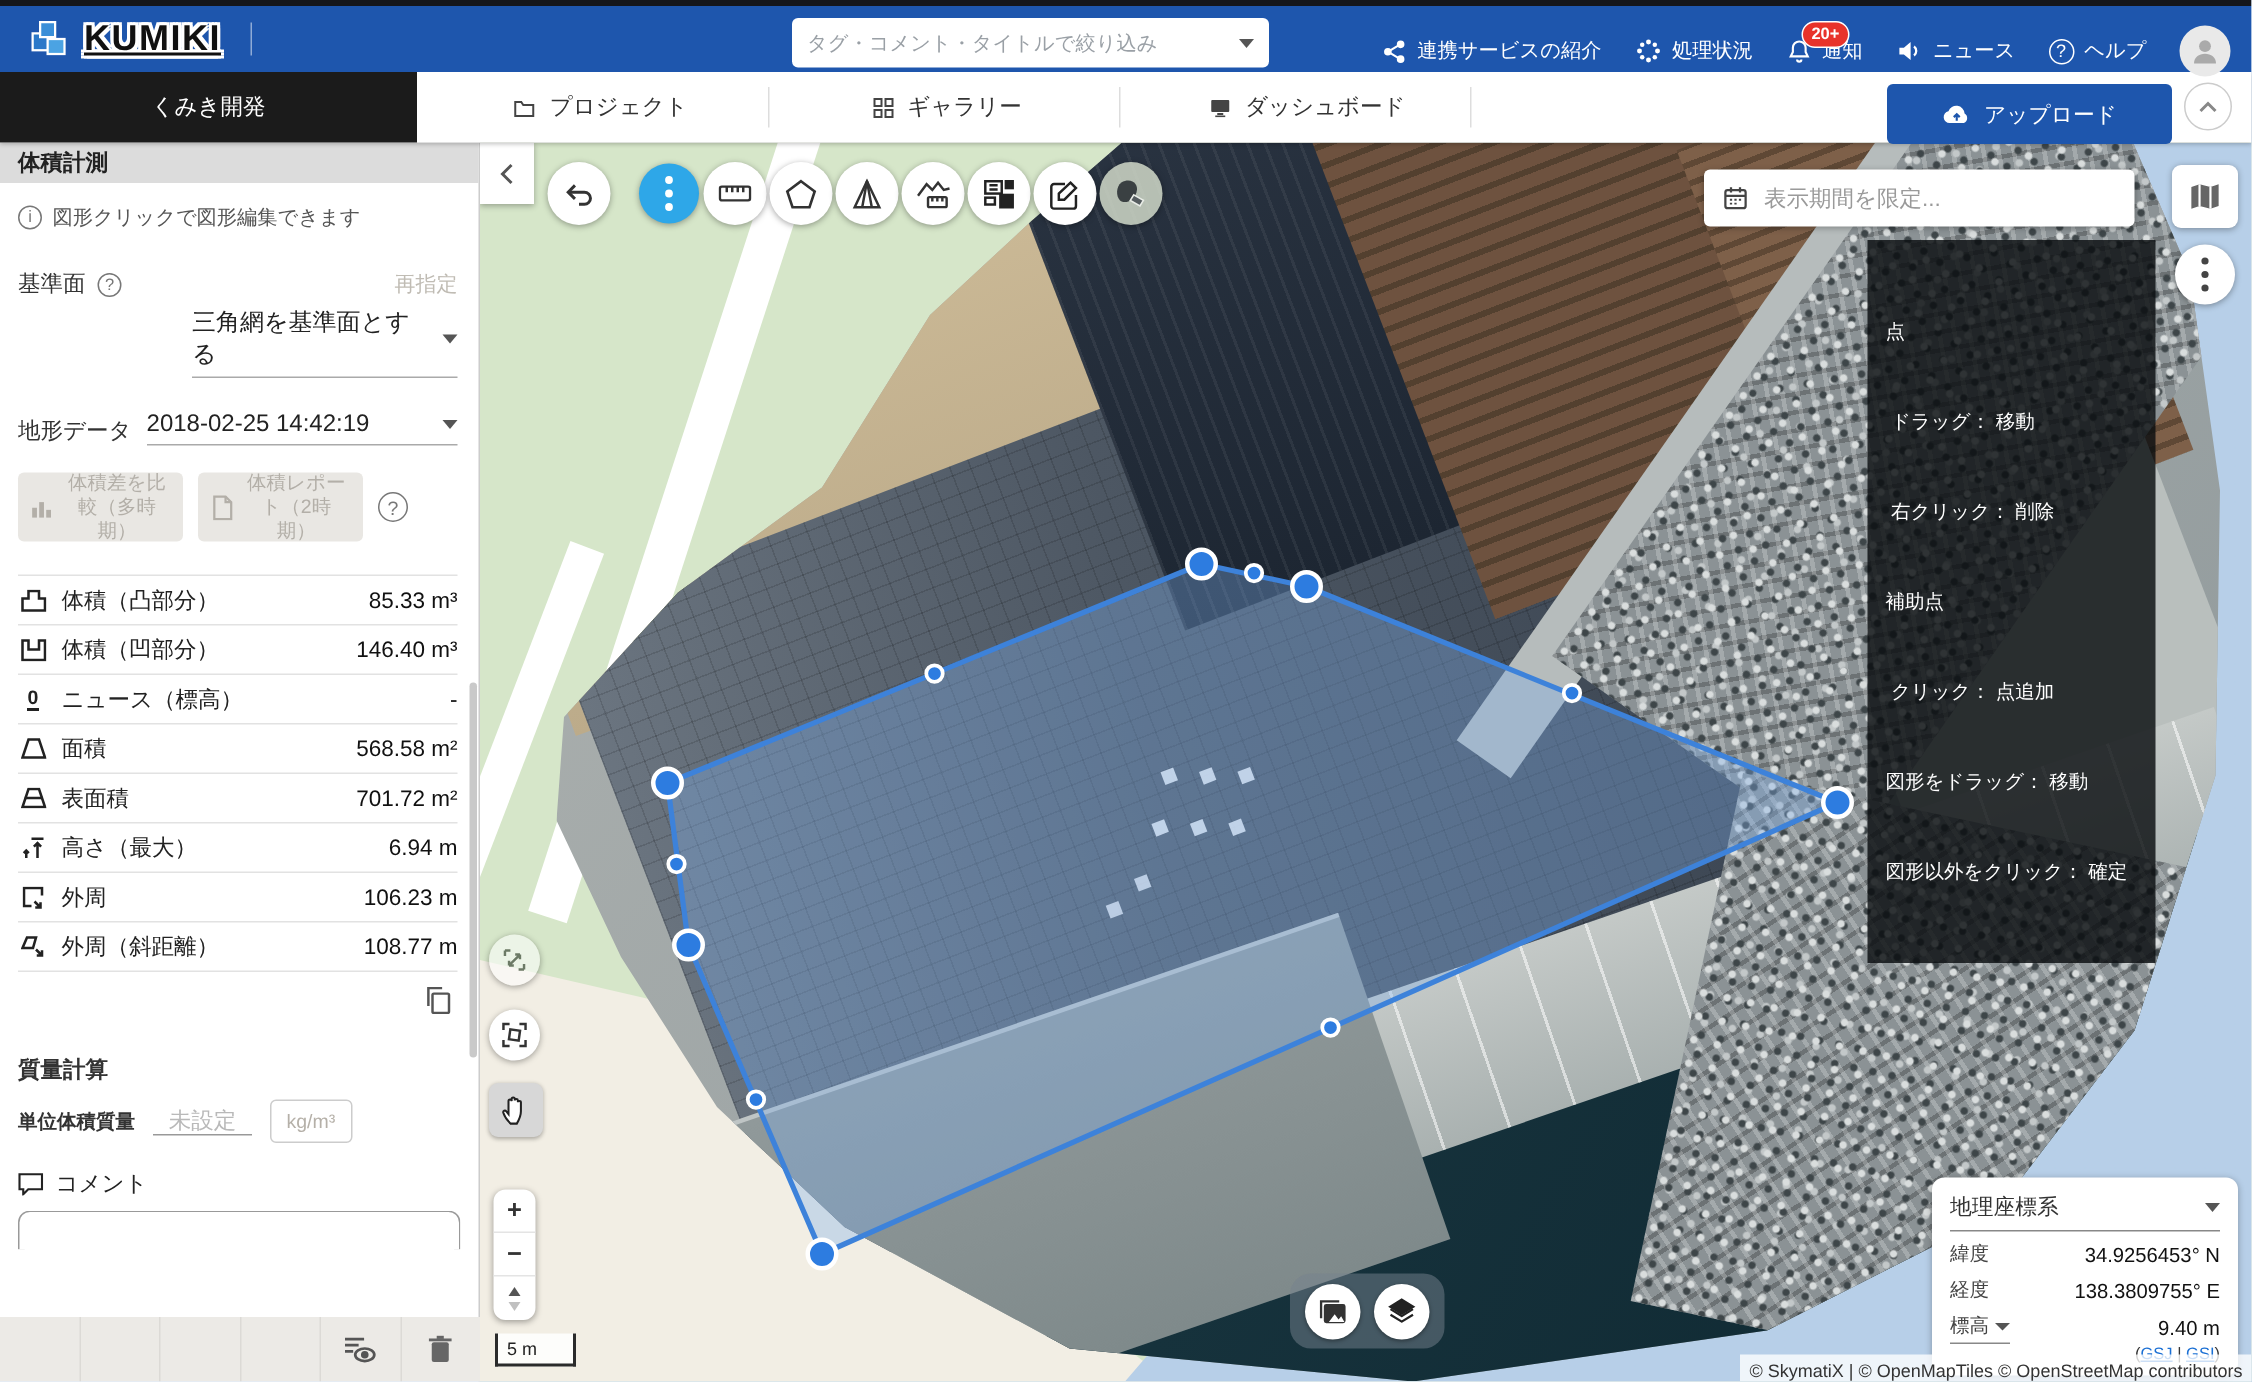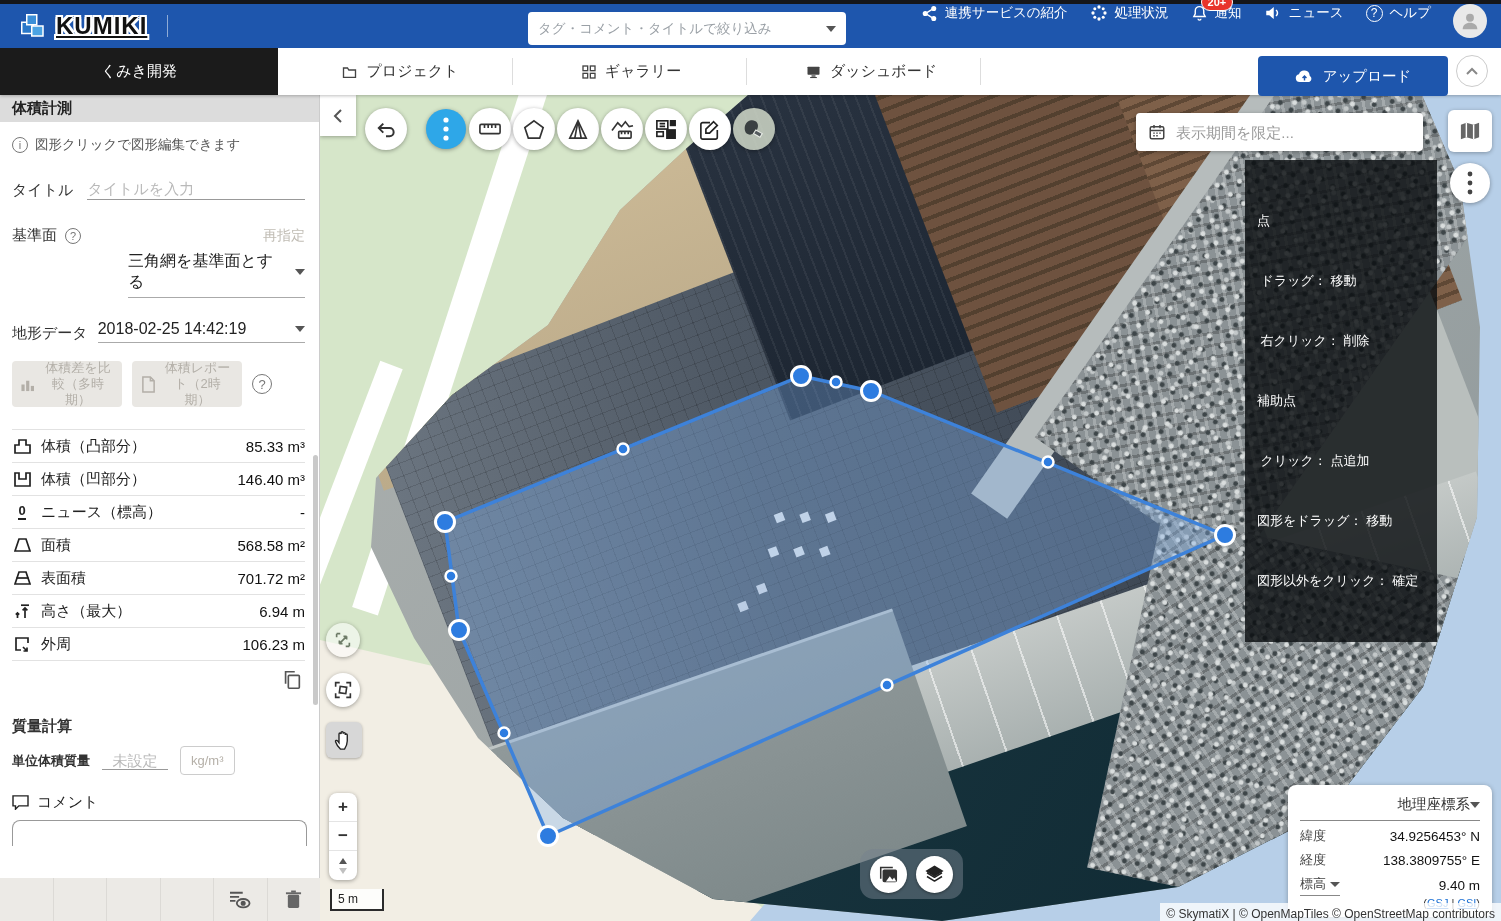--- a/index.html
+++ b/index.html
@@ -9,21 +9,21 @@
   
   #topstrip { position:absolute; left:0; top:0; width:1501px; height:4px; background:#15161a; z-index:60; }
   #navbar { position:absolute; left:0; top:4px; width:1501px; height:44px; background:#1e56ad; z-index:60; display:flex; align-items:center; }
   .brand { display:flex; align-items:center; gap:8px; padding-left:18px; }
   .brand-name { font-size:24px; font-weight:900; letter-spacing:1px; color:#111;
     text-shadow:-2px -2px 0 #fff,2px -2px 0 #fff,-2px 2px 0 #fff,2px 2px 0 #fff,0 2px 0 #fff,0 -2px 0 #fff,2px 0 0 #fff,-2px 0 0 #fff;text-decoration:underline; }
   .brand-sep { width:1px; height:22px; background:rgba(255,255,255,.5); margin-left:12px; }
   .nav-search { position:absolute; left:528px; top:8px; width:318px; height:33px; background:#fff; border-radius:4px; display:flex; align-items:center; padding:0 10px; }
   .nav-search input { flex:1; border:none; outline:none; font-size:13.5px; color:#333; background:transparent; }
   .nav-search input::placeholder { color:#9aa0a6; }
-  .nav-right { position:absolute; right:14px; top:0; height:60px; display:flex; align-items:flex-start; gap:22px; }
+  .nav-right { position:absolute; right:14px; top:0; height:60px; display:flex; align-items:center; gap:22px; }
   .nav-item { display:flex; align-items:center; gap:7px; color:#fff; font-size:13.5px; cursor:pointer; position:relative; }
   .badge { position:absolute; top:-11px; left:10px; background:#e8332b; color:#fff; font-size:11px; font-weight:bold; border-radius:9px; padding:2px 6px; border:1px solid #fff; }
   .avatar { width:34px; height:34px; border-radius:50%; background:#e9e9e9; display:flex; align-items:center; justify-content:center; }
 
   
   #tabrow { position:absolute; left:0; top:48px; width:1501px; height:47px; background:#fff; z-index:59; box-shadow:0 1px 3px rgba(0,0,0,.25); }
   .tab-active { position:absolute; left:0; top:0; width:278px; height:47px; background:#1b1b1b; color:#fff; font-size:15px; display:flex; align-items:center; justify-content:center; }
   .tab { position:absolute; top:0; height:47px; display:flex; align-items:center; justify-content:center; gap:8px; font-size:15px; color:#333; cursor:pointer; }
   .tab-sep { position:absolute; top:10px; width:1px; height:27px; background:#ddd; }
   .upload-btn { position:absolute; left:1258px; top:8px; width:190px; height:40px; background:#1e56ad; border-radius:4px; color:#fff; font-size:14.5px; display:flex; align-items:center; justify-content:center; gap:9px; cursor:pointer; }
@@ -118,21 +118,21 @@
 
   
   .circ-btn { position:absolute; border-radius:50%; background:#fff; box-shadow:0 1px 4px rgba(0,0,0,.35); display:flex; align-items:center; justify-content:center; cursor:pointer; z-index:20; }
   .map-collapse { position:absolute; left:0; top:0; width:36px; height:41px; background:#fff; box-shadow:0 1px 4px rgba(0,0,0,.3); display:flex; align-items:center; justify-content:center; z-index:20; cursor:pointer; }
   .date-box { position:absolute; left:816px; top:18px; width:287px; height:38px; background:#fff; border-radius:4px; box-shadow:0 1px 4px rgba(0,0,0,.3); display:flex; align-items:center; gap:10px; padding:0 12px; z-index:20; }
   .date-box input { flex:1; border:none; outline:none; font-size:15px; color:#333; }
   .date-box input::placeholder { color:#9a9a9a; }
   .map-sq-btn { position:absolute; left:1128px; top:15px; width:44px; height:42px; background:#fff; border-radius:6px; box-shadow:0 1px 4px rgba(0,0,0,.3); display:flex; align-items:center; justify-content:center; z-index:20; cursor:pointer; }
   .tooltip { position:absolute; left:925px; top:65px; width:192px; background:rgba(10,13,16,.82); color:#fff; font-size:13px; line-height:20px; padding:11px 12px; z-index:15; white-space:pre; }
   .coord-panel { position:absolute; left:968px; top:690px; width:204px; background:#fff; border-radius:8px; box-shadow:0 1px 5px rgba(0,0,0,.3); z-index:20; padding:10px 12px 8px 12px; font-size:13px; color:#333; }
-  .coord-head { display:flex; align-items:center; justify-content:flex-end; font-size:14.5px; border-bottom:1px solid #888; padding-bottom:6px; cursor:pointer; }
+  .coord-head { display:flex; align-items:center; justify-content:space-between; font-size:14.5px; border-bottom:1px solid #888; padding-bottom:6px; cursor:pointer; }
   .coord-row { display:flex; align-items:center; margin-top:6px; }
   .coord-lbl { color:#444; display:flex; align-items:center; gap:4px; }
   .coord-val { margin-left:auto; color:#111; font-size:13.5px; }
   .gsline { text-align:right; font-size:11px; color:#333; margin-top:1px; }
   .gsline a { color:#1a6fd4; }
   .zoombar { position:absolute; left:9px; top:698px; width:28px; background:#fff; border-radius:8px; box-shadow:0 1px 4px rgba(0,0,0,.35); z-index:20; }
   .zb-btn { height:29px; display:flex; align-items:center; justify-content:center; font-size:17px; font-weight:bold; color:#333; cursor:pointer; border-bottom:1px solid #e4e4e4; }
   .zb-btn:last-child { border-bottom:none; }
   .tilt { display:flex; flex-direction:column; align-items:center; line-height:8px; font-size:10px; }
   .scalebar { position:absolute; left:10px; top:794px; width:54px; height:22px; background:rgba(255,255,255,.85); border:2px solid #2b2b2b; border-top:none; font-size:12px; color:#222; display:flex; align-items:center; padding-left:6px; z-index:20; }
@@ -255,24 +255,20 @@
 </div>
 
 <div id="sidebar">
   <div class="sb-header">体積計測</div>
 
   <div class="sb-hint">
     <span class="icircle">i</span>
     <span>図形クリックで図形編集できます</span>
   </div>
 
-  <div class="row-title">
-    <span class="lbl">タイトル</span>
-    <input class="u-input" placeholder="タイトルを入力" style="">
-  </div>
 
   <div class="row-base">
     <span class="lbl">基準面</span>
     <span class="icircle">?</span>
     <span class="reassign">再指定</span>
   </div>
   <div class="dd-line">
     <span>三角網を基準面とする</span>
     <span class="caret"></span>
   </div>
@@ -362,20 +358,30 @@
     </div>
     <div class="m-row">
       <span class="m-ic">
         <svg width="15" height="15" viewBox="0 0 15 15" fill="none" stroke="#222" stroke-width="1.7">
           <path d="M13 6V1H1v12h5"></path>
             <path d="M8 10l4 4 M12 10.5V14H8.5" fill="none"></path>
           </svg>
         </span>
       <span>外周</span>
       <span class="m-val">106.23 m</span>
+    </div>
+    <div class="m-row">
+      <span class="m-ic">
+        <svg width="16" height="14" viewBox="0 0 16 14" fill="none" stroke="#222" stroke-width="1.7">
+          <path d="M4 1h6L8 8H1z"></path>
+            <path d="M10 9l4 4 M14 9.5V13h-3.5"></path>
+          </svg>
+        </span>
+      <span>外周（斜距離）</span>
+      <span class="m-val">108.77 m</span>
     </div>
     <div style="margin:0 14px 0 12px;border-top:1px solid #e2e2e2;"></div>
   </div>
 
   <div class="copy-row">
     <svg width="22" height="22" viewBox="0 0 24 24" fill="none" stroke="#555" stroke-width="1.8">
       <rect x="8" y="7" width="12" height="14" rx="1"></rect>
         <path d="M5 16V3h10"></path>
     </svg>
   </div>

